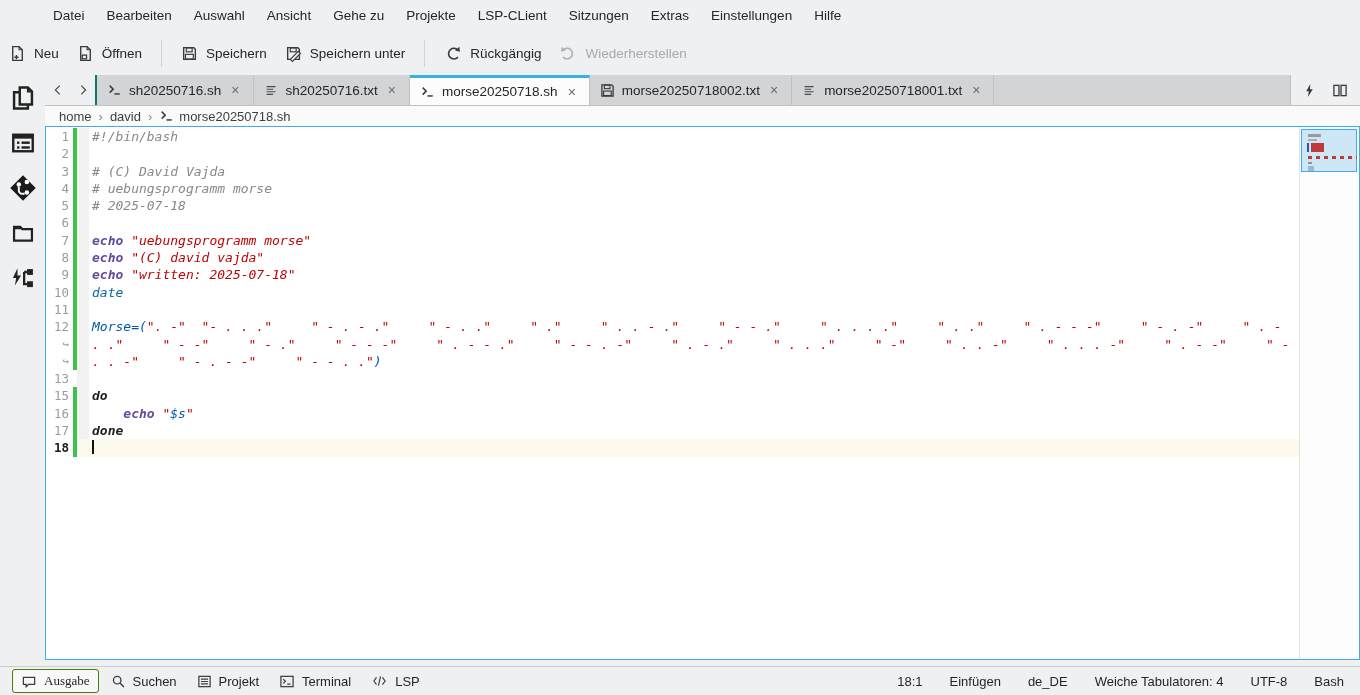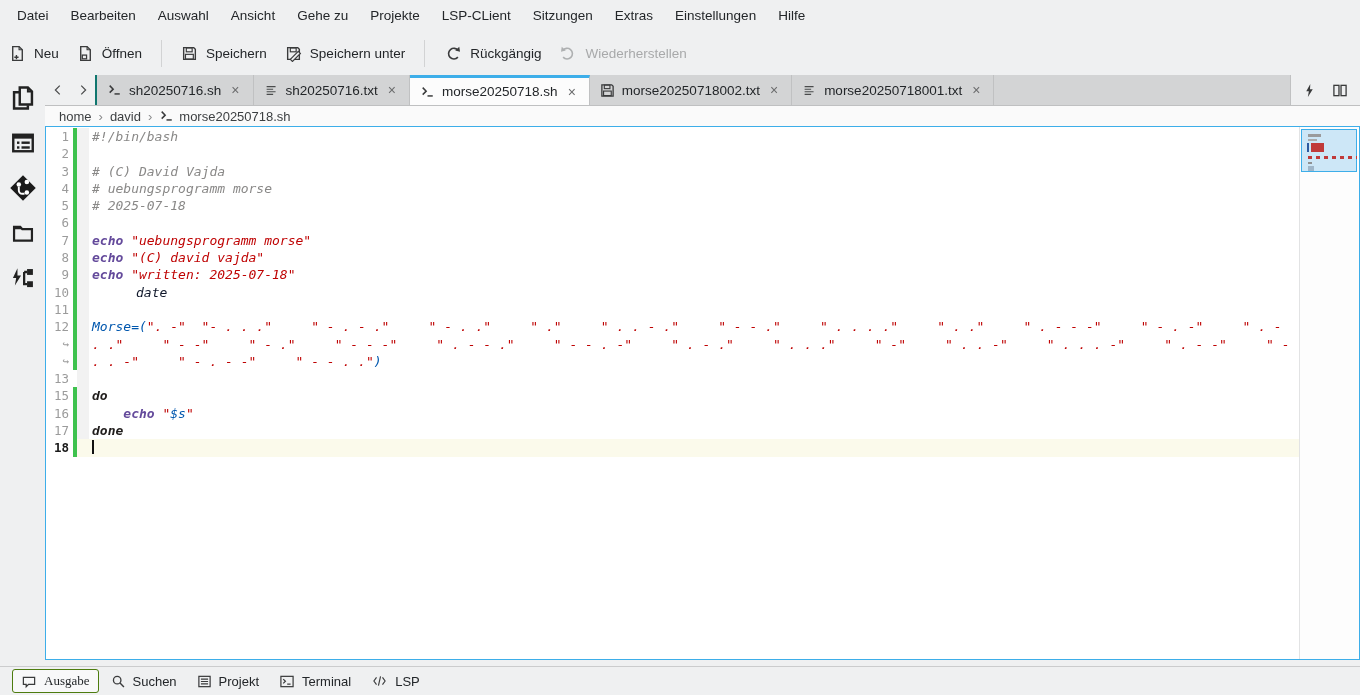--- a/index.html
+++ b/index.html
@@ -2,21 +2,21 @@
 <html><head>
 <meta charset="utf-8">
 <style>
   * { box-sizing: border-box; margin: 0; padding: 0; }
   html,body { width:1360px; height:695px; overflow:hidden; }
   body { font-family:"Liberation Sans", sans-serif; background:#eff0f1; color:#232629; }
 
   .window { width:1360px; height:695px; display:flex; flex-direction:column; }
 
   
-  .menubar { height:31px; display:flex; align-items:center; padding-left:6px; flex:0 0 auto; }
+  .menubar { height:31px; display:flex; align-items:center; padding-left:6px; flex:0 0 auto;margin-left:36px; }
   .mitem { padding:4px 11px; font-size:13.5px; cursor:default; border-radius:3px; }
 
   
   .toolbar { height:44px; display:flex; align-items:center; flex:0 0 auto; }
   .tbtn { display:flex; align-items:center; gap:8px; padding:6px 9px; font-size:13.5px; border-radius:3px; }
   .tbtn .ic svg { display:block; }
   .tbtn.disabled { color:#a8a9aa; }
   .tsep { width:1px; height:27px; background:#d2d3d4; margin:0 10px; }
 
   
@@ -49,21 +49,21 @@
   .chg { width:4px; flex:0 0 auto; }
   .chg.on { background:#3ec24e; }
   .fold { width:12px; flex:0 0 auto; background:#f2f2f2; }
   .code { flex:1 1 auto; padding-left:3px; white-space:pre; color:#1f1c1b;font-style:italic; }
   .row.cur .fold, .row.cur .code { background:#fbfaeb; }
   .caret { display:inline-block; width:2px; height:14px; background:#111; vertical-align:-2px; }
   .cm  { color:#898887; }
   .str { color:#bf0303; }
   .kw  { color:#1f1c1b; font-weight:bold; }
   .bi  { color:#644a9b; font-weight:bold; }
-  .cmd { color:#0f172a;margin-left:44px; }
+  .cmd { color:#0369a1; }
   .var { color:#0057ae; }
   .pl  { color:#1f1c1b; }
 
   
   .scrollcol { width:60px; flex:0 0 auto; border-left:1px solid #e2e3e4; background:#fdfdfd; position:relative; }
   .viewbox { position:absolute; left:1px; top:2px; width:56px; height:43px; background:#cde7f7; border:1px solid #3daee9; }
   .mm { position:absolute; }
   .mm-g1 { left:6px; top:4px;  width:13px; height:3px; background:#9a9b9c; }
   .mm-g2 { left:6px; top:9px;  width:9px;  height:2px; background:#aaabac; }
   .mm-b1 { left:5px; top:13px; width:2px;  height:9px; background:#2c5aa0; }
@@ -485,14 +485,22 @@
         <span>Terminal</span>
       </div>
       <div class="sitem">
         <span class="ic">
           <svg width="17" height="14" viewBox="0 0 16 16">
             <path d="M4.6 3.8 L1.6 8 l3 4.2 M11.4 3.8 l3 4.2 -3 4.2 M9.2 2.6 L6.8 13.4" fill="none" stroke="#3a3b3c" stroke-width="1.3"></path>
           </svg>
         </span>
         <span>LSP</span>
       </div>
+      <div class="sright">
+        <span>18:1</span>
+        <span>Einfügen</span>
+        <span>de_DE</span>
+        <span>Weiche Tabulatoren: 4</span>
+        <span>UTF-8</span>
+        <span>Bash</span>
+      </div>
     </div>
 </div>
 
 </body></html>

